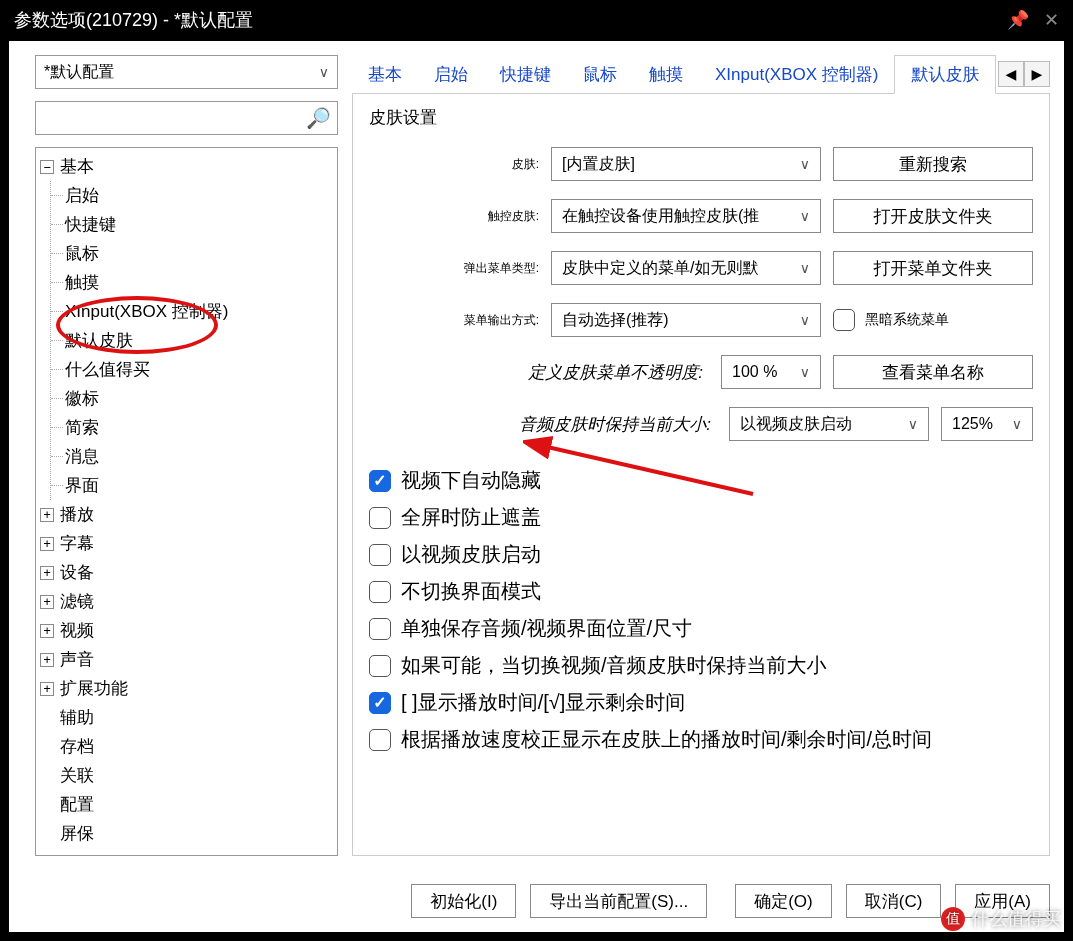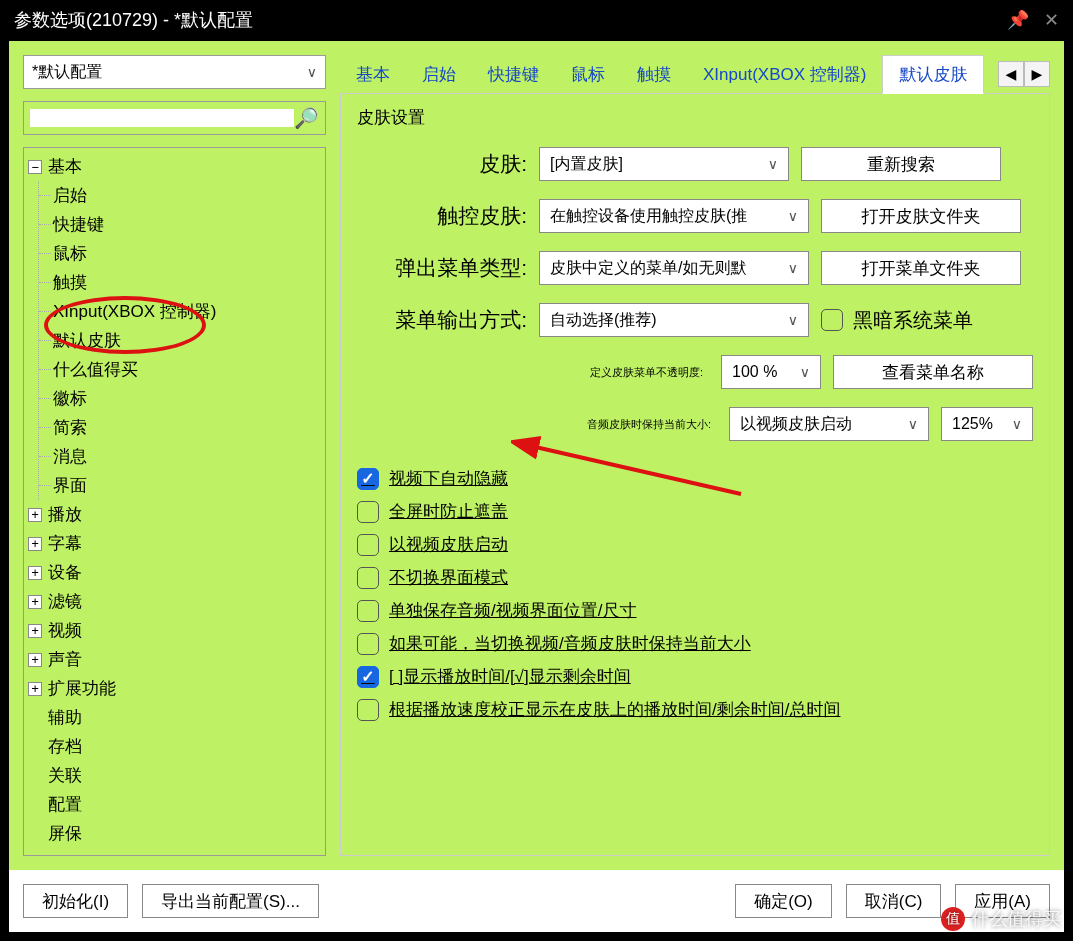--- a/index.html
+++ b/index.html
@@ -1,21 +1,21 @@
 <!DOCTYPE html>
 <html><head>
 <meta charset="utf-8">
 <style>
 * { box-sizing: border-box; margin: 0; padding: 0; font-family: "Microsoft YaHei", sans-serif; }
 body { background: #000; width: 1073px; height: 941px; overflow: hidden; }
 .window { width: 100%; height: 100%; display: flex; flex-direction: column; }
 .titlebar { background: #000; color: #fff; padding: 8px 14px; font-size: 18px; display: flex; align-items: center; }
 .titlebar-text { flex: 1; }
 .titlebar-btn { color: #888; margin-left: 14px; cursor: pointer; font-size: 18px; }
-.content { flex: 1; background: #bef264; margin: 0 8px 8px 8px; border: 1px solid #000; display: flex; flex-direction: column; }
+.content { flex: 1; background: #ffffff; margin: 0 8px 8px 8px; border: 1px solid #000; display: flex; flex-direction: column; align-items: flex-end; }
 .main-area { flex: 1; display: flex; padding: 14px; gap: 14px; overflow: hidden; }
 .sidebar { width: 303px; display: flex; flex-direction: column; }
 .config-select { height: 34px; border: 1px solid #999; padding: 0 8px; display: flex; align-items: center; background: #fff; font-size: 16px; cursor: pointer; margin-bottom: 12px; }
 .config-select span:first-child { flex: 1; }
 .caret { color: #555; font-size: 14px; }
 .search-box { height: 34px; border: 1px solid #999; display: flex; align-items: center; padding: 0 6px; margin-bottom: 12px; }
 .search-input { flex: 1; border: none; outline: none; font-size: 16px; }
 .search-icon { font-size: 20px; transform: scaleX(-1); }
 .tree-wrap { flex: 1; border: 1px solid #999; overflow: auto; padding: 4px 2px; font-size: 17px; line-height: 29px; position: relative; }
 .tree ul { list-style: none; }
@@ -28,31 +28,31 @@
 .tree ul ul li::before { content: ""; position: absolute; left: -14px; top: 14px; width: 12px; border-top: 1px dotted #aaa; }
 .right-pane { flex: 1; display: flex; flex-direction: column; }
 .tabs { display: flex; align-items: center; border-bottom: 1px solid #ccc; }
 .tab { padding: 7px 16px; color: #1648c8; cursor: pointer; font-size: 17px; white-space: nowrap; }
 .tab.active { border: 1px solid #ccc; border-bottom: 1px solid #fff; margin-bottom: -1px; background: #fff; }
 .tab-nav { display: flex; margin-left: auto; }
 .tab-nav-btn { width: 26px; height: 26px; border: 1px solid #bbb; display: flex; align-items: center; justify-content: center; cursor: pointer; font-size: 14px; background: #f4f4f4; }
 .panel { flex: 1; border: 1px solid #ccc; border-top: none; padding: 12px 16px; overflow: auto; position: relative; }
 .group-title { font-size: 17px; margin-bottom: 18px; }
 .form-row { display: flex; align-items: center; margin-bottom: 18px; gap: 12px; }
-.row-label { width: 170px; text-align: right; font-size: 21px; }
-.row-label2 { text-align: right; font-size: 11px; flex: 1; padding-right: 6px; }
+.row-label { width: 170px; text-align: right; font-size: 12px; }
+.row-label2 { text-align: right; font-size: 17px; flex: 1; padding-right: 6px; font-style: italic; }
 .combo { height: 34px; border: 1px solid #888; display: flex; align-items: center; padding: 0 10px; font-size: 16px; background: #fff; cursor: pointer; }
 .combo .val { flex: 1; white-space: nowrap; overflow: hidden; }
 .btn { height: 34px; border: 1px solid #888; background: #fff; padding: 0 12px; font-size: 17px; cursor: pointer; display: flex; align-items: center; justify-content: center; }
 .checks { margin-top: 26px; }
-.check-row { display: flex; align-items: center; margin-bottom: 10px; font-size: 17px; cursor: pointer; text-decoration: underline; }
+.check-row { display: flex; align-items: center; margin-bottom: 10px; font-size: 20px; cursor: pointer; }
 .check { width: 22px; height: 22px; border: 1.5px solid #555; border-radius: 5px; margin-right: 10px; display: flex; align-items: center; justify-content: center; font-size: 16px; color: #fff; }
 .check.on { background: #1767e0; border-color: #1767e0; }
 .check.on::after { content: "✓"; font-weight: bold; }
-.dk-check { display: flex; align-items: center; font-size: 20px; cursor: pointer; }
+.dk-check { display: flex; align-items: center; font-size: 14px; cursor: pointer; }
 .footer { padding: 14px; display: flex; gap: 14px; background: #fff; }
 .spacer-flex { flex: 1; }
 .foot-btn { height: 34px; border: 1px solid #888; background: #fff; padding: 0 18px; font-size: 17px; cursor: pointer; }
 .circle-annot { position: absolute; border: 4px solid #d11; border-radius: 50%; pointer-events: none; }
 .arrow-annot { position: absolute; pointer-events: none; }
 .watermark { position: absolute; bottom: 10px; right: 12px; color: rgba(255,255,255,0.85); font-size: 18px; display: flex; align-items: center; gap: 6px; pointer-events: none; text-shadow: 0 0 4px rgba(0,0,0,0.6); }
 .wm-icon { width: 24px; height: 24px; border-radius: 50%; background: #d22; display: flex; align-items: center; justify-content: center; font-size: 14px; color: #fff; }
 </style>
 </head>
 <body>
@@ -232,21 +232,21 @@
           <div class="tab-nav">
             <div class="tab-nav-btn">◀</div>
             <div class="tab-nav-btn">▶</div>
           </div>
         </div>
         <div class="panel">
           <div class="group-title">皮肤设置</div>
 
           <div class="form-row">
             <div class="row-label">皮肤:</div>
-            <div class="combo" style="width:250px">
+            <div class="combo" style="width:270px">
                 <span class="val">[内置皮肤]</span>
                 <span class="caret">∨</span>
               </div>
             <button class="btn" style="width:200px">重新搜索</button>
           </div>
 
           <div class="form-row">
             <div class="row-label">触控皮肤:</div>
             <div class="combo" style="width:270px">
                 <span class="val">在触控设备使用触控皮肤(推</span>

